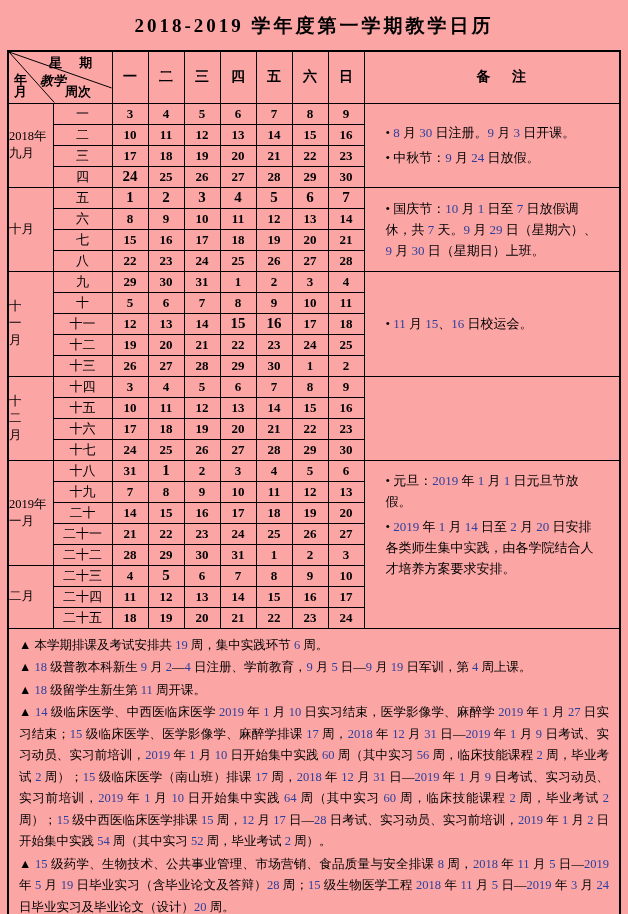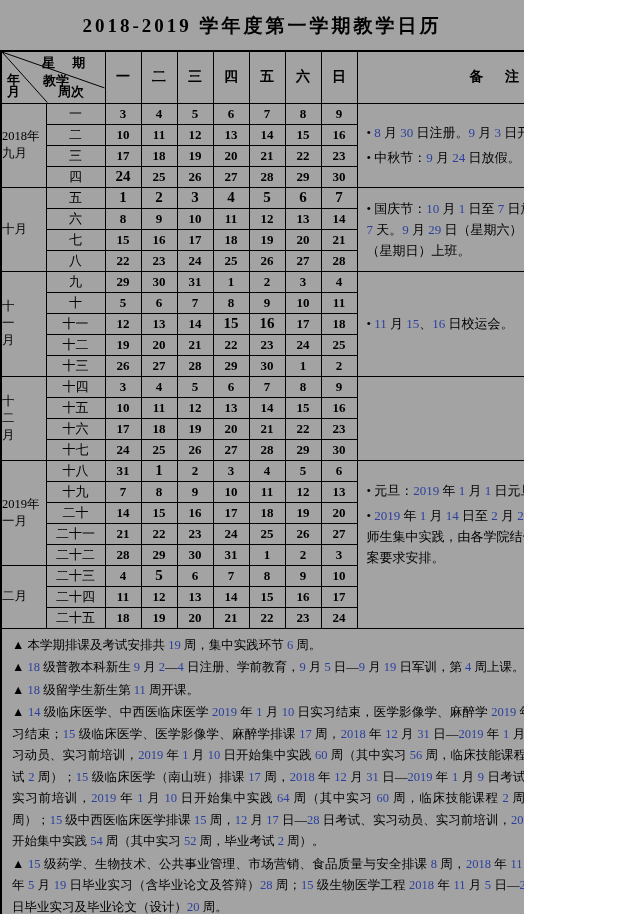--- a/index.html
+++ b/index.html
@@ -2,54 +2,54 @@
 <html><head>
 <meta charset="utf-8">
 <style>
   * { margin:0; padding:0; box-sizing:border-box; }
   html,body { background:#ffffff; }
   body {
     width:628px; height:914px;
     font-family:"Liberation Serif","DejaVu Serif",serif;
     color:#000;
   }
-  .page { position:relative; width:524px; height:914px; overflow:hidden; background:#a3a3a3; }
+  .page { position:relative; width:628px; height:914px; overflow:hidden; background:#fca5a5; }
   .title {
     text-align:center; font-size:19px; font-weight:bold;
     letter-spacing:3px; padding-top:13px; margin-bottom:11px;
     font-family:"Liberation Serif","DejaVu Serif",serif;
   }
   table.cal {
     border-collapse:collapse; table-layout:fixed;
     margin:0 auto; width:612px; border:2px solid #000;
   }
   table.cal th, table.cal td { border:1px solid #000; }
   
   .corner { position:relative; height:52px; padding:12px; font-weight:bold; }
   .corner span { position:absolute; font-size:13px; font-weight:bold; white-space:nowrap; }
   .c-week    { top:2px;  left:40px; letter-spacing:7px; }
   .c-year    { top:19px; left:5px; }
-  .c-teach   { top:20px; left:41px; }
+  .c-teach   { top:20px; left:31px;font-style:italic; }
   .c-month   { bottom:2px; left:5px; }
   .c-weeknum { bottom:2px; left:56px; }
   .diag { position:absolute; left:0; top:0; width:100%; height:100%; display:block; }
   .day-h { font-size:14px; font-weight:bold; text-align:center; height:52px; }
   .remarks-h { font-size:14px; font-weight:bold; text-align:center; letter-spacing:9px;padding-left:28px; }
   tbody td { height:21px; }
   .month-cell { text-align:left; font-size:12.5px; line-height:17px; white-space:nowrap; }
   .week-cell  { text-align:center; font-size:13px; }
   .date-cell  { text-align:center; font-size:13px; font-weight:bold; }
   .bold-date  { font-size:15px; }
   .remark-cell {
     vertical-align:middle; padding:2px 6px 2px 9px;
     font-size:13px; line-height:21px; text-align:left;
     font-family:"Liberation Serif","DejaVu Serif",serif;
   }
   .remark-cell.upper { padding-bottom:42px; }
-  .remark-line { margin:4px 0; }
+  .remark-line { margin:4px 12px; }
   .notes-cell {
     height:277px; vertical-align:top; padding:6px 10px 0 10px;
     font-size:12.5px; line-height:21.5px; text-align:justify;
   }
   .note { margin-bottom:1px; }
   .num { color:#2b3f9f; }
 </style>
 </head>
 <body>
 

